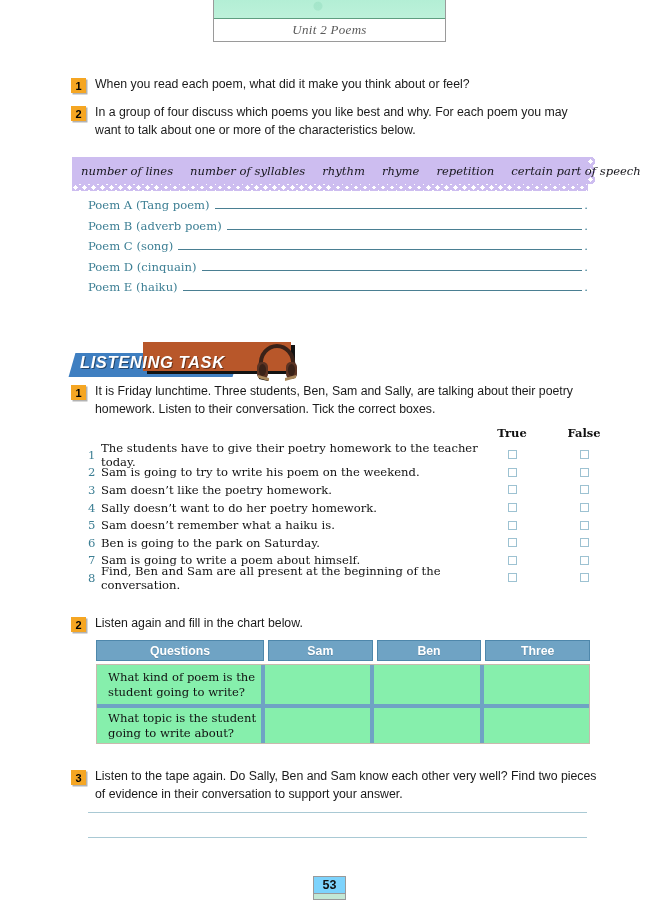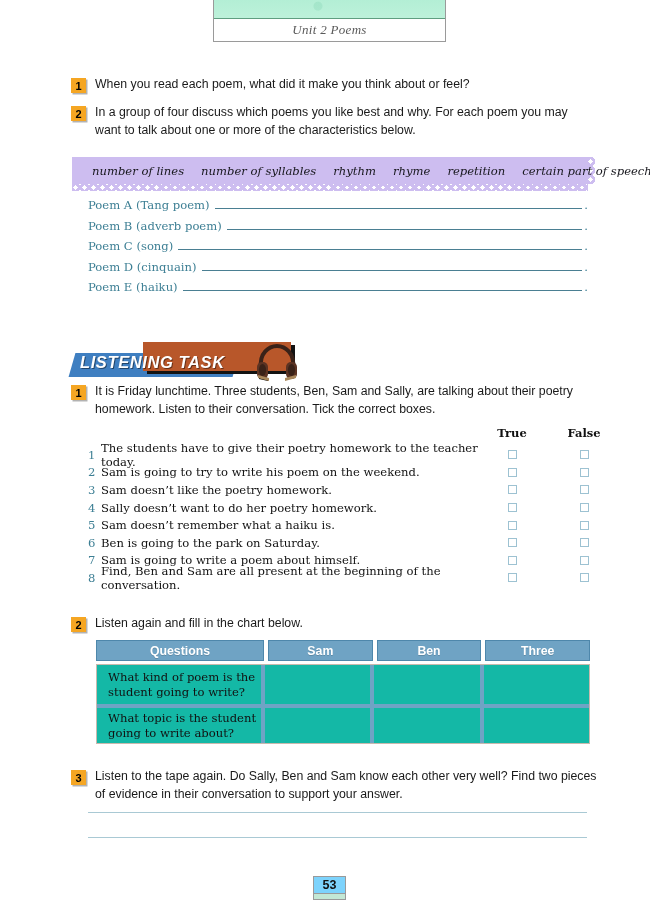--- a/index.html
+++ b/index.html
@@ -55,21 +55,21 @@
   #q1{ position:absolute; left:71px; top:76px; width:530px; }
   #q2{ position:absolute; left:71px; top:104px; width:525px; }
 
   
   .torn-banner{
     position:absolute; left:72px; top:157px; width:523px; height:34px;
   }
   .torn-banner .body{
     position:absolute; inset:0 7px 7px 0;
     background:#cdbdf0;
-    display:flex; align-items:center; padding-left:20px;
+    display:flex; align-items:center; padding-left:9px;
   }
   .torn-banner .zig-bottom{
     position:absolute; left:0; right:7px; bottom:0; height:7px;
     background:
       repeating-linear-gradient(135deg,#cdbdf0 0 3.2px,transparent 3.2px 6.4px),
       repeating-linear-gradient(45deg,#cdbdf0 0 3.2px,transparent 3.2px 6.4px);
     background-color:transparent;
   }
   .torn-banner .zig-right{
     position:absolute; right:0; top:0; bottom:7px; width:7px;
@@ -162,21 +162,21 @@
   .chart-head .hc{
     height:21px; background:#6fa3c4; border:1px solid #4e87ab;
     color:#ffffff; font-size:12.3px; font-weight:bold;
     display:flex; align-items:center; justify-content:center;
     font-family:"Liberation Sans", sans-serif;
     text-shadow:0 1px 0 rgba(0,0,0,.15);
   }
   .chart-head .hc.c0{ flex:0 0 168px; }
   .chart-head .hc.cN{ flex:1 1 0; }
   .chart-body{
-    margin-top:3px; background:#14b8a6;
+    margin-top:3px; background:#86efac;
     border:1px solid #c9b9ae; display:flex; position:relative;
   }
   .chart-body .col0{
     flex:0 0 168px; border-right:4px solid #6fa3c4;
   }
   .chart-body .colN{ flex:1 1 0; border-right:4px solid #6fa3c4; }
   .chart-body .colN.last{ border-right:none; }
   .chart-body .cell{
     height:39px; display:flex; align-items:center;
     padding:0 0 0 11px;

